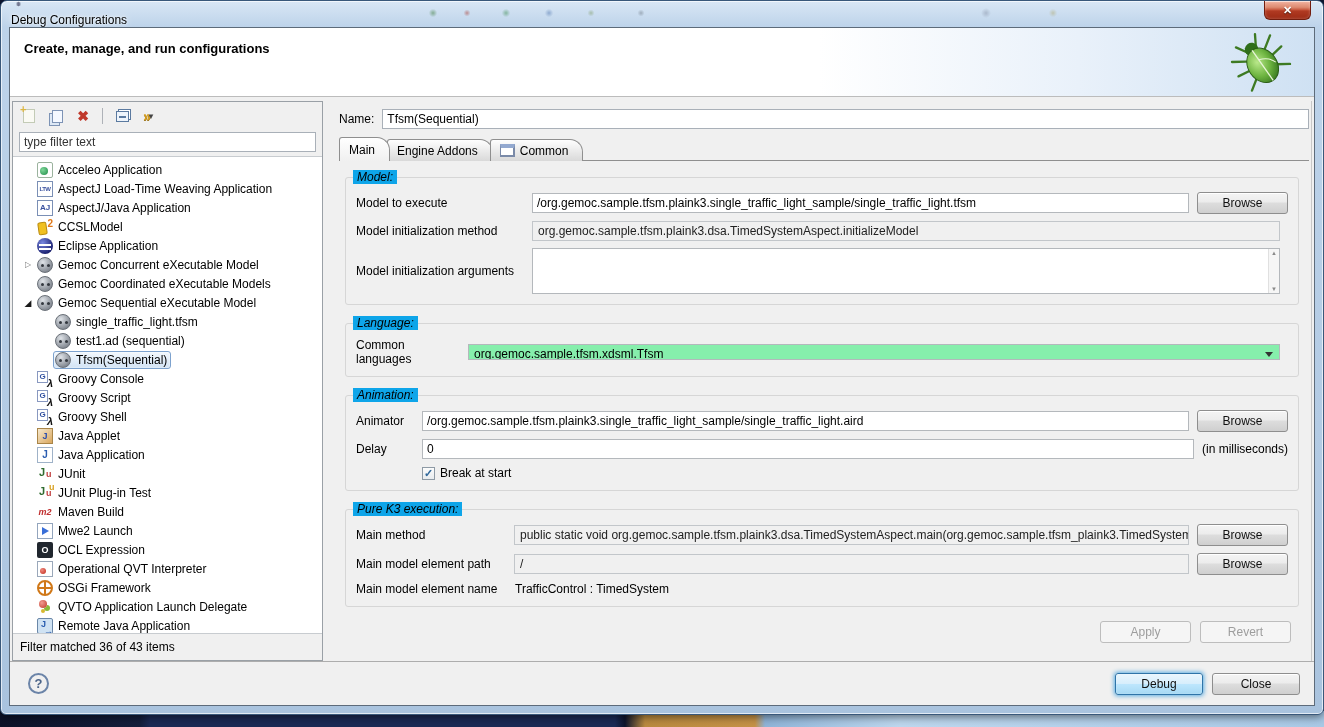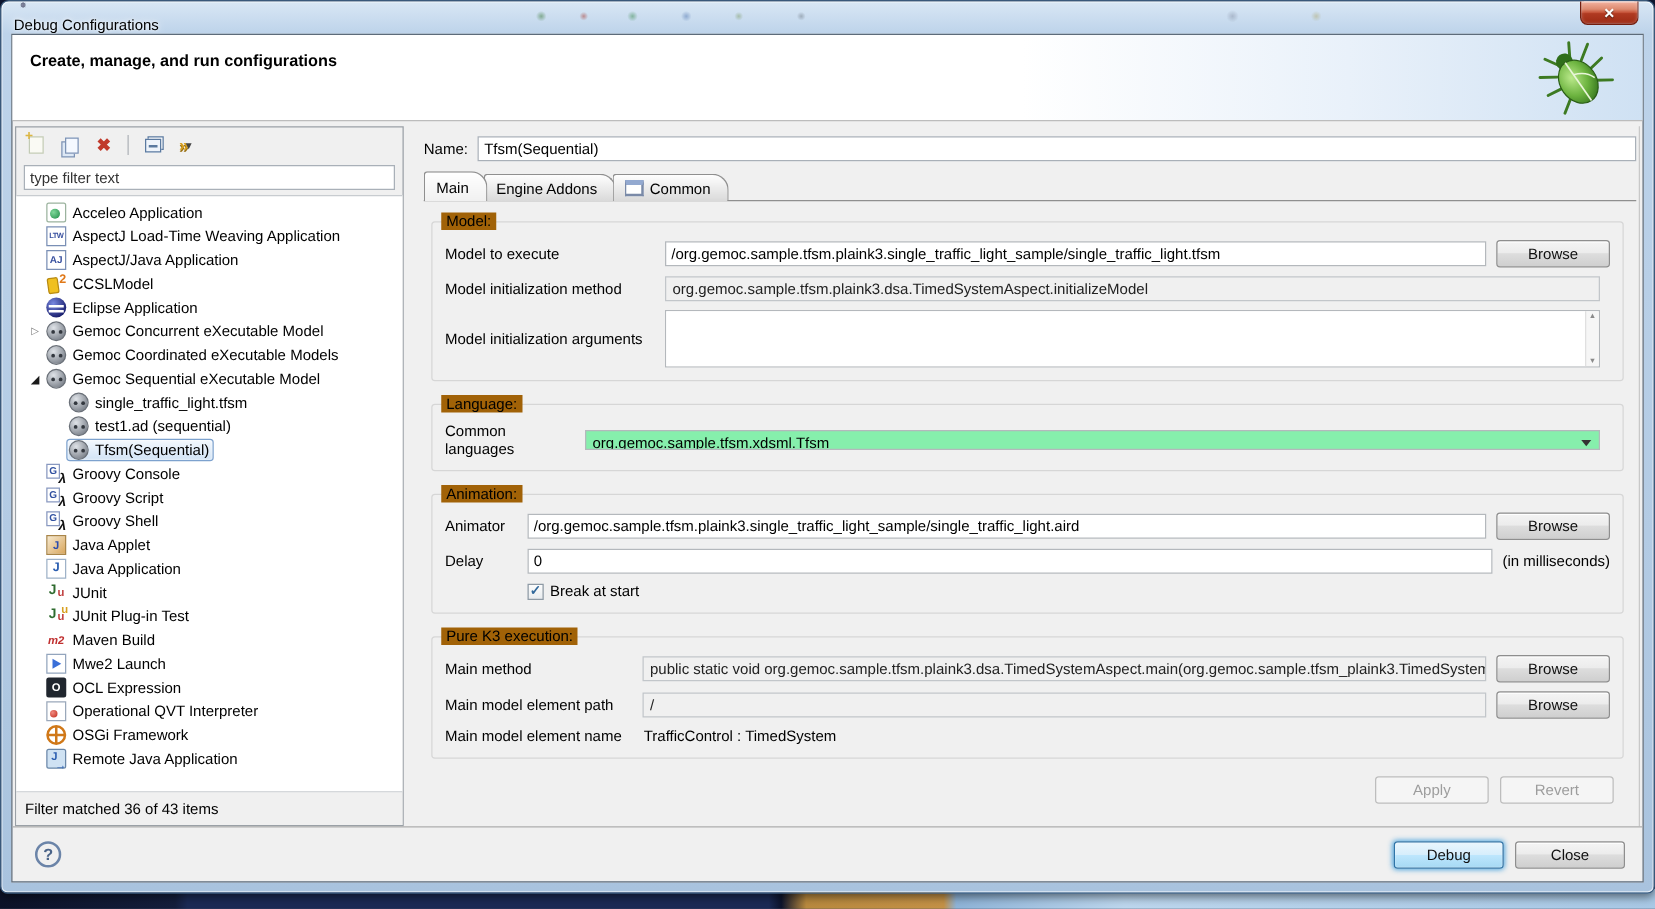--- a/index.html
+++ b/index.html
@@ -124,21 +124,21 @@
   .tabs { display:flex; align-items:flex-end; height:24px; flex:none; position:relative; }
   .tab { display:flex; align-items:center; gap:5px; height:22px; padding:0 14px 0 9px; border:1px solid #8f8f8f; border-bottom:none;
     border-radius:3px 13px 0 0; background:linear-gradient(180deg,#fefefe,#d9d9d9); margin-right:-3px; position:relative; cursor:default; }
   .tab.active { height:24px; background:linear-gradient(180deg,#ffffff,#f0f0f0); z-index:2; }
   .tab-content { flex:1; border-top:1px solid #8f8f8f; margin-top:-1px; padding:10px 4px 6px 4px; display:flex; flex-direction:column; min-height:0; }
 
   .ic-table { width:15px; height:13px; background:#fff; border:1px solid #7a8aa8; border-top:4px solid #93a9d0; display:inline-block;
     box-shadow:inset -5px 0 0 -4px #7a8aa8, inset 0 -4px 0 -3px #7a8aa8; }
 
   .group { position:relative; border:1px solid #d6d6d6; border-radius:3px; padding:14px 10px 8px 10px; margin:6px 6px 12px 2px; }
-  .group-title { position:absolute; top:-8px; left:7px; background:#a16207; padding:0 4px; }
+  .group-title { position:absolute; top:-8px; left:7px; background:#0ea5e9; padding:0 4px;font-style:italic; }
   .frow { display:grid; grid-template-columns:var(--lab) 1fr auto; align-items:center; column-gap:8px; margin-bottom:7px; }
   .frow:last-child { margin-bottom:2px; }
   .g-model { --lab:168px; }
   .g-language { --lab:104px; }
   .g-animation { --lab:58px; }
   .g-purek3 { --lab:150px; }
 
   .txt { height:20px; border:1px solid #b4b8bc; background:#fff; padding:0 4px; font-family:"Liberation Sans",sans-serif; font-size:12px; width:100%; }
   .ro { height:20px; line-height:18px; border:1px solid #c2c6ca; background:#f0f0f0; padding:0 5px; color:#222; overflow:hidden; white-space:nowrap; }
   .plain-val { padding-left:1px; }
@@ -409,20 +409,27 @@
             <div class="tree-row" style="padding-left: 8px;">
               <span class="expander"></span>
               <span class="tree-sel">
                 <span class="ic ic-osgi"></span>
                 <span class="tree-label">OSGi Framework</span>
               </span>
             </div>
             <div class="tree-row" style="padding-left: 8px;">
               <span class="expander"></span>
               <span class="tree-sel">
+                <span class="ic ic-qvto"></span>
+                <span class="tree-label">QVTO Application Launch Delegate</span>
+              </span>
+            </div>
+            <div class="tree-row" style="padding-left: 8px;">
+              <span class="expander"></span>
+              <span class="tree-sel">
                 <span class="ic ic-remote-java"></span>
                 <span class="tree-label">Remote Java Application</span>
               </span>
             </div>
           </div>
         <div class="lp-status">Filter matched 36 of 43 items</div>
       </div>
 
       <div class="right-panel">
         <div class="name-row">

